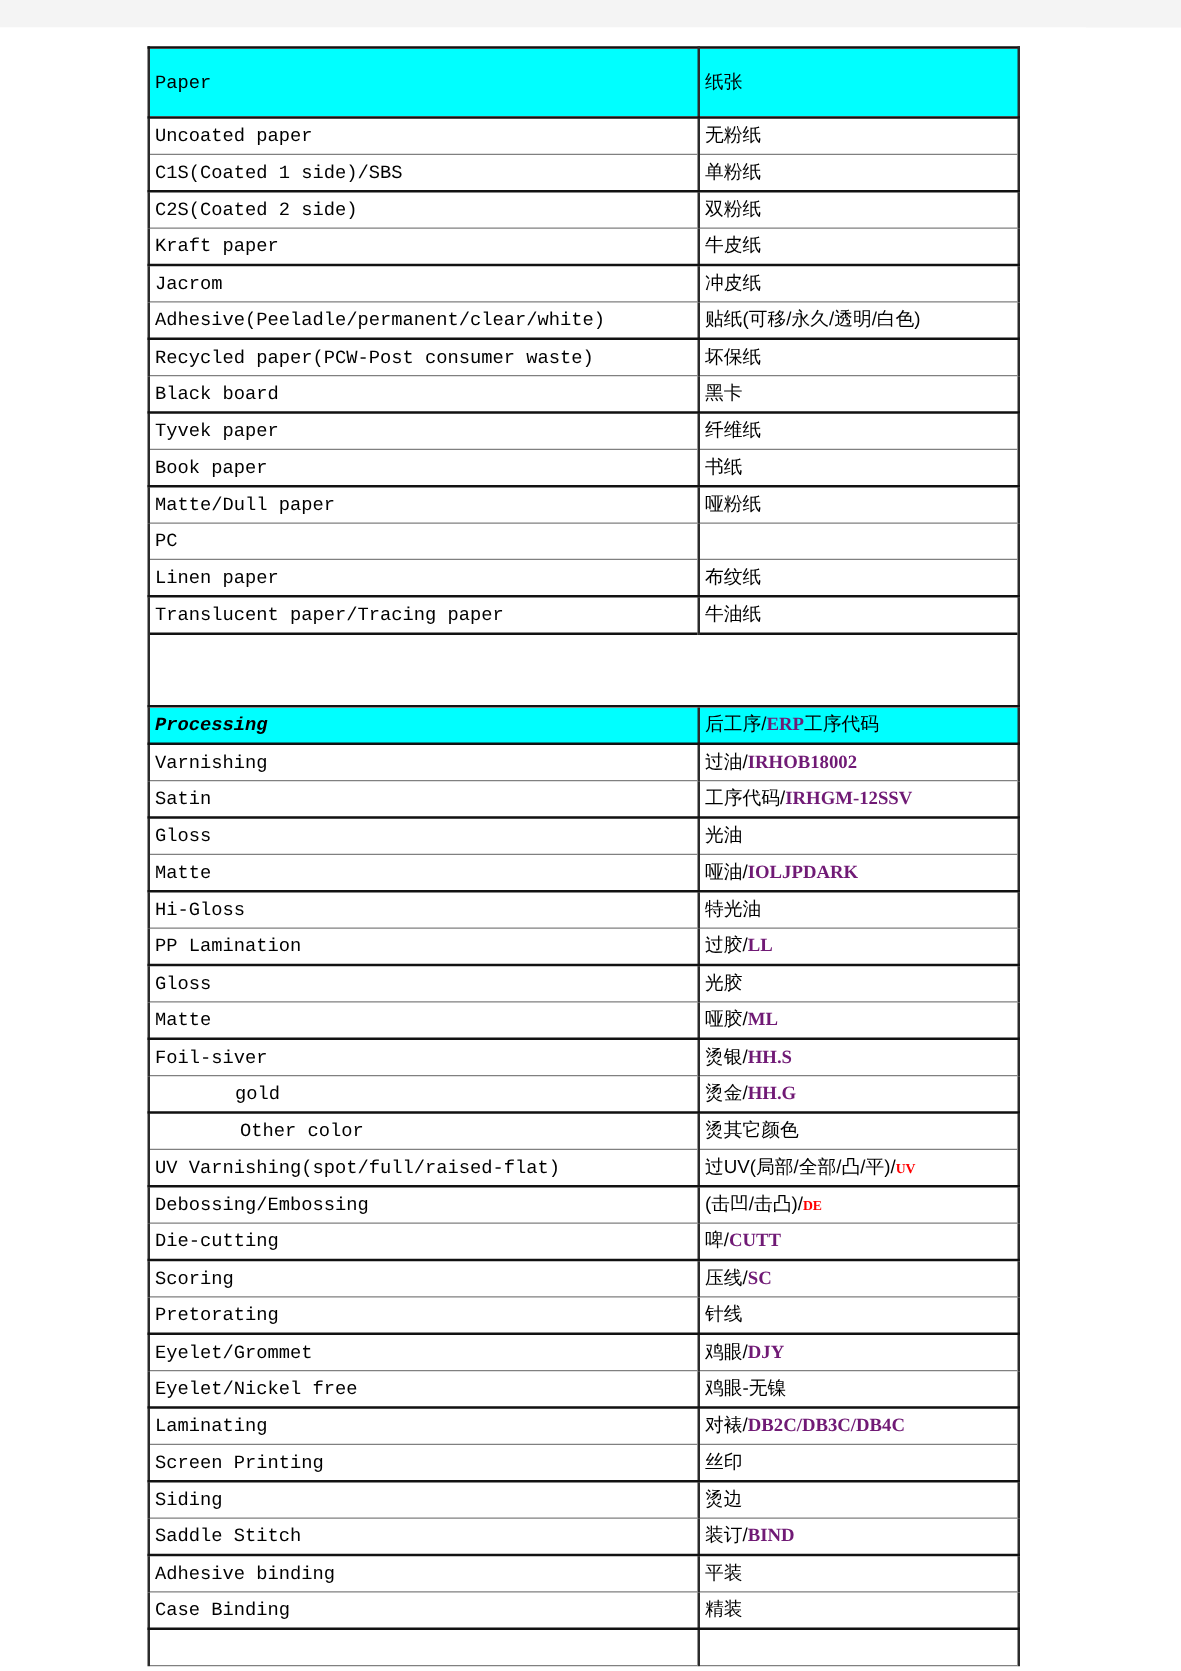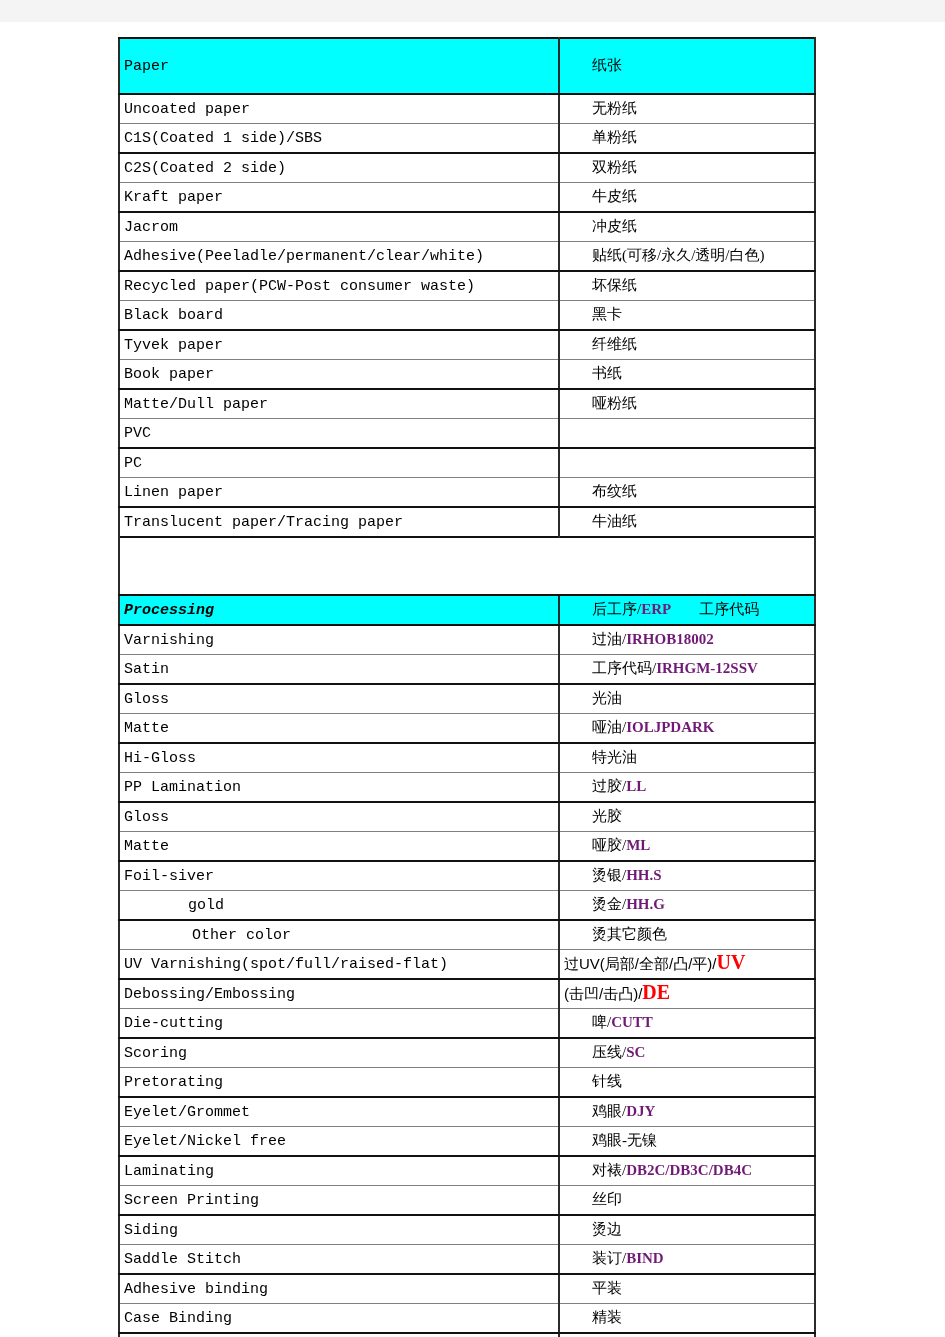--- a/index.html
+++ b/index.html
@@ -72,39 +72,38 @@
     height: 56px;
     border-left: 2px solid #2b2b2b;
     border-right: 2px solid #2b2b2b;
     border-top: 2px solid #111111;
     border-bottom: 2px solid #111111;
   }
   tr.spacer td.left { border-right: none; }
   tr.spacer td.right { border-left: none; }
 
   .zh {
-    font-family: Liberation Serif, serif;
-    font-size: 15px;
-    margin-left: 28px;
+    font-family: Liberation Sans, sans-serif;
+    font-size: 15px;
   }
   .mono-zh {
     font-family: Liberation Sans, sans-serif;
     font-size: 15px;
   }
   .red {
     color: #701a75;
     font-family: "Liberation Serif", "DejaVu Serif", serif;
     font-weight: bold;
     font-size: 15px;
   }
   .red-mono {
     color: #ff0000;
     font-family: "Liberation Serif", "DejaVu Serif", serif;
     font-weight: bold;
-    font-size: 20px;
+    font-size: 11px;
   }
   .indent { padding-left: 34px; }
   .en { font-family: "Liberation Mono", "DejaVu Sans Mono", monospace; }
 </style>
 </head>
 <body>
 
 <div id="top-band"></div>
 
 <div id="sheet">
@@ -155,24 +154,20 @@
           <td><span class="zh">纤维纸</span></td>
         </tr>
         <tr class="hb">
           <td><span class="en">Book paper</span></td>
           <td><span class="zh">书纸</span></td>
         </tr>
         <tr>
           <td><span class="en">Matte/Dull paper</span></td>
           <td><span class="zh">哑粉纸</span></td>
         </tr>
-        <tr class="hb">
-          <td><span class="en">PVC</span></td>
-          <td><span class="zh"></span></td>
-        </tr>
         <tr>
           <td><span class="en">PC</span></td>
           <td><span class="zh"></span></td>
         </tr>
         <tr class="hb">
           <td><span class="en">Linen paper</span></td>
           <td><span class="zh">布纹纸</span></td>
         </tr>
         <tr>
           <td><span class="en">Translucent paper/Tracing paper</span></td>

